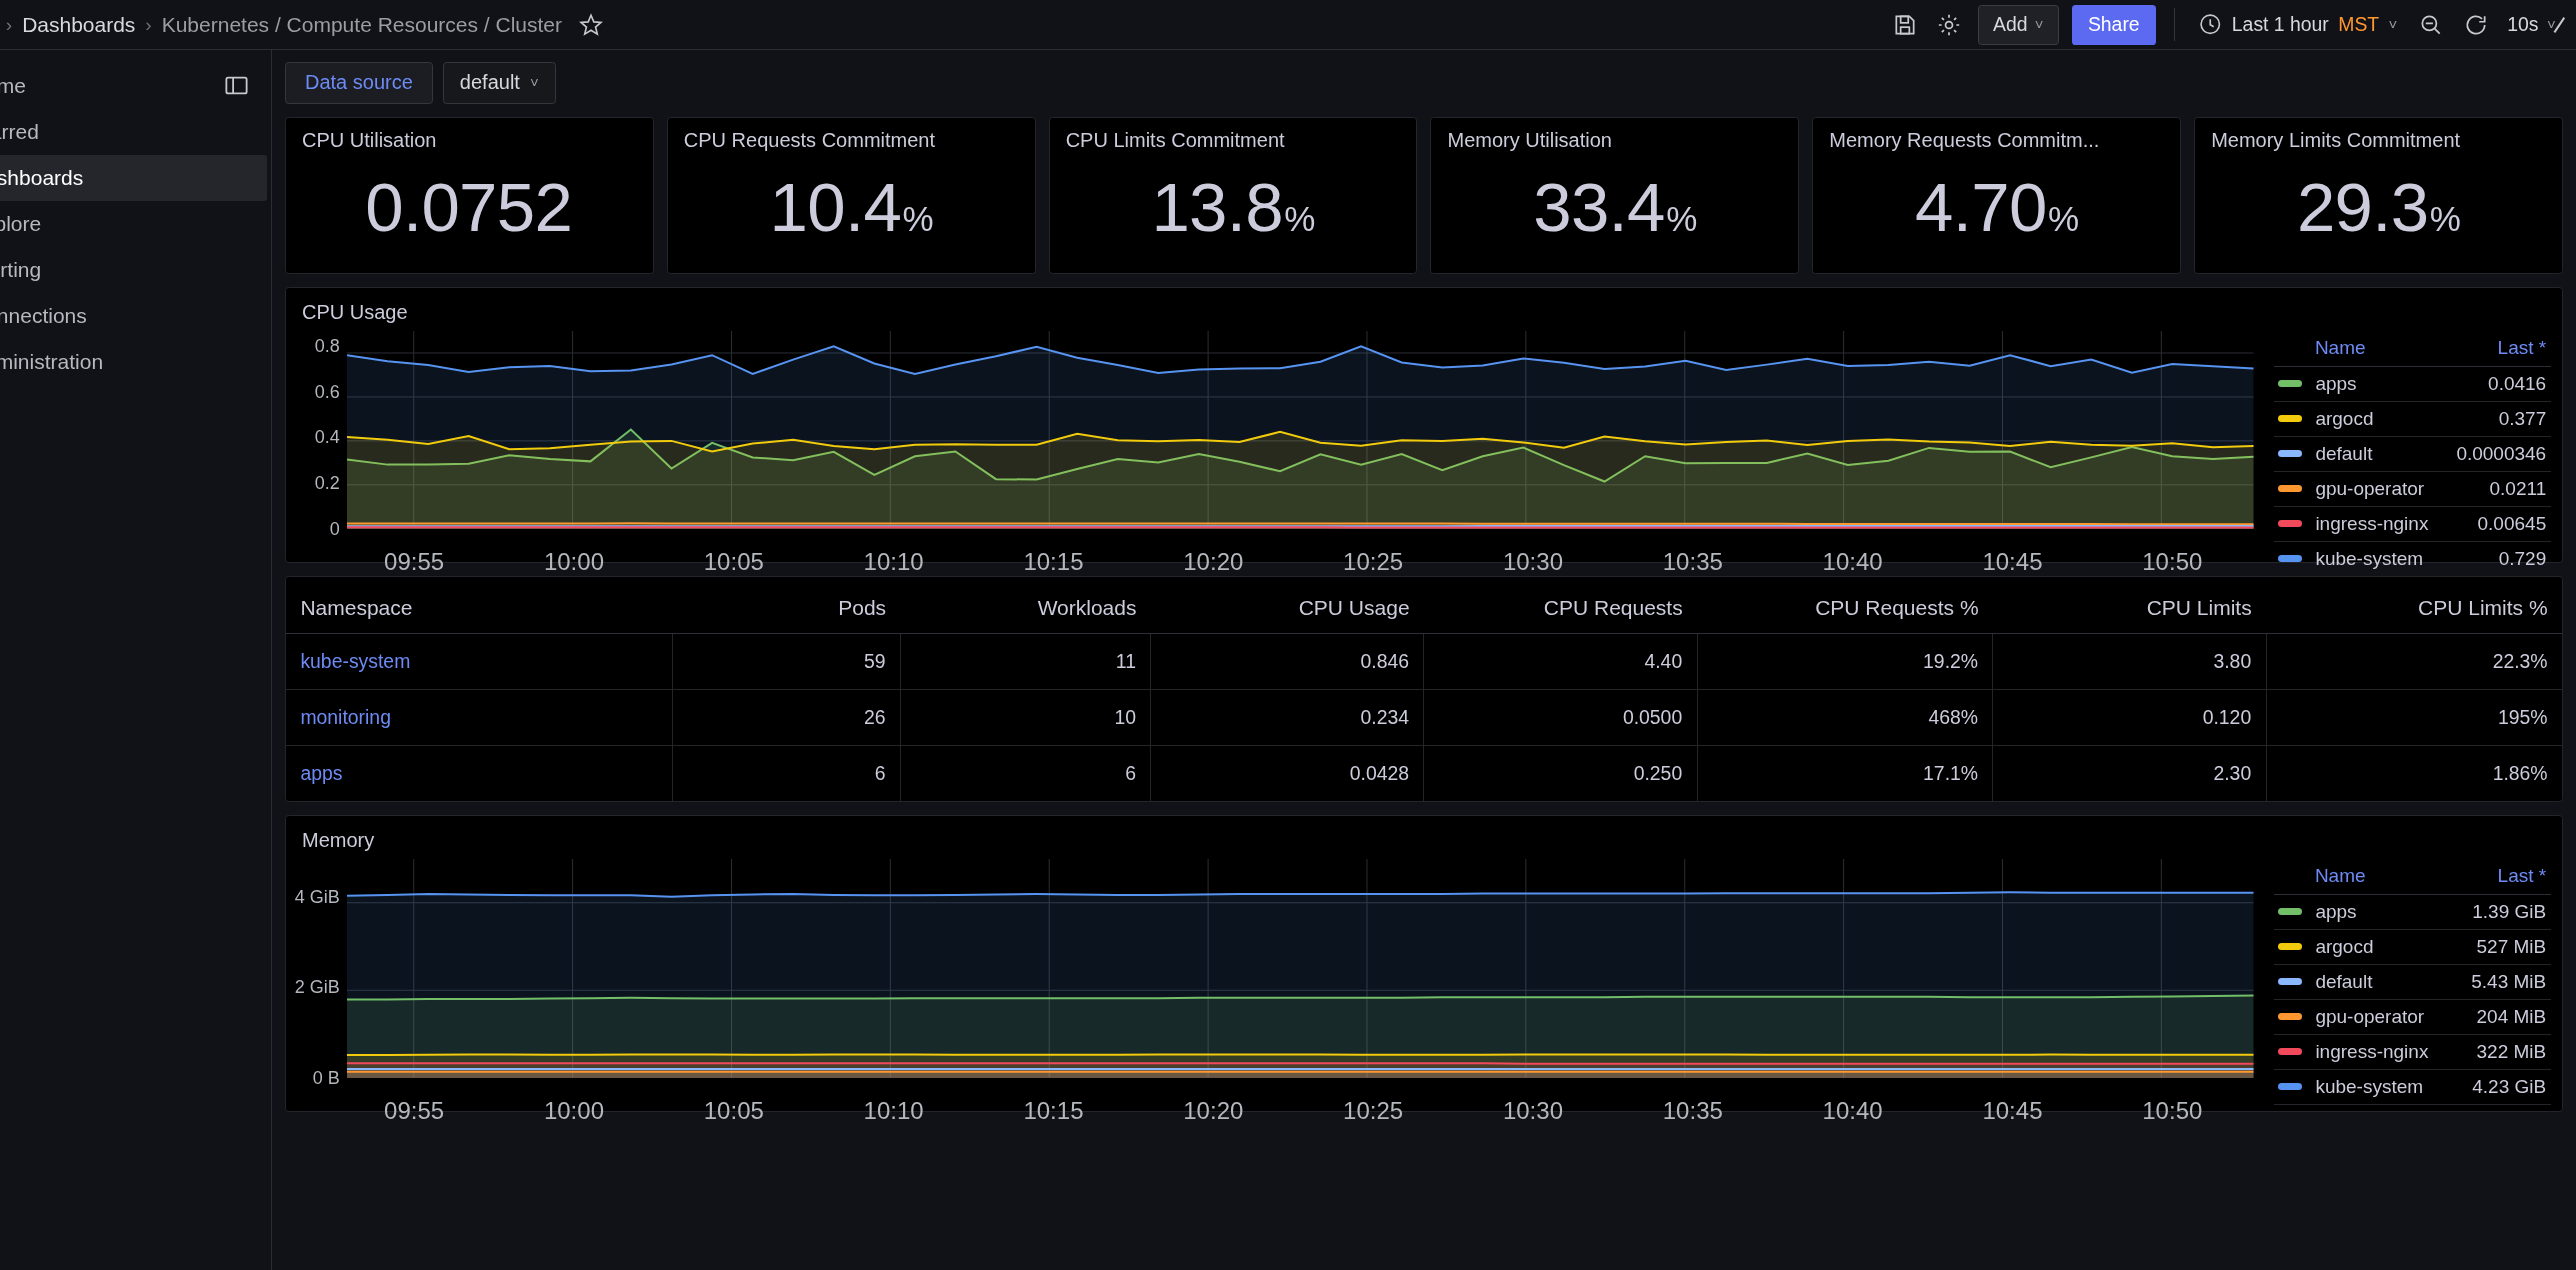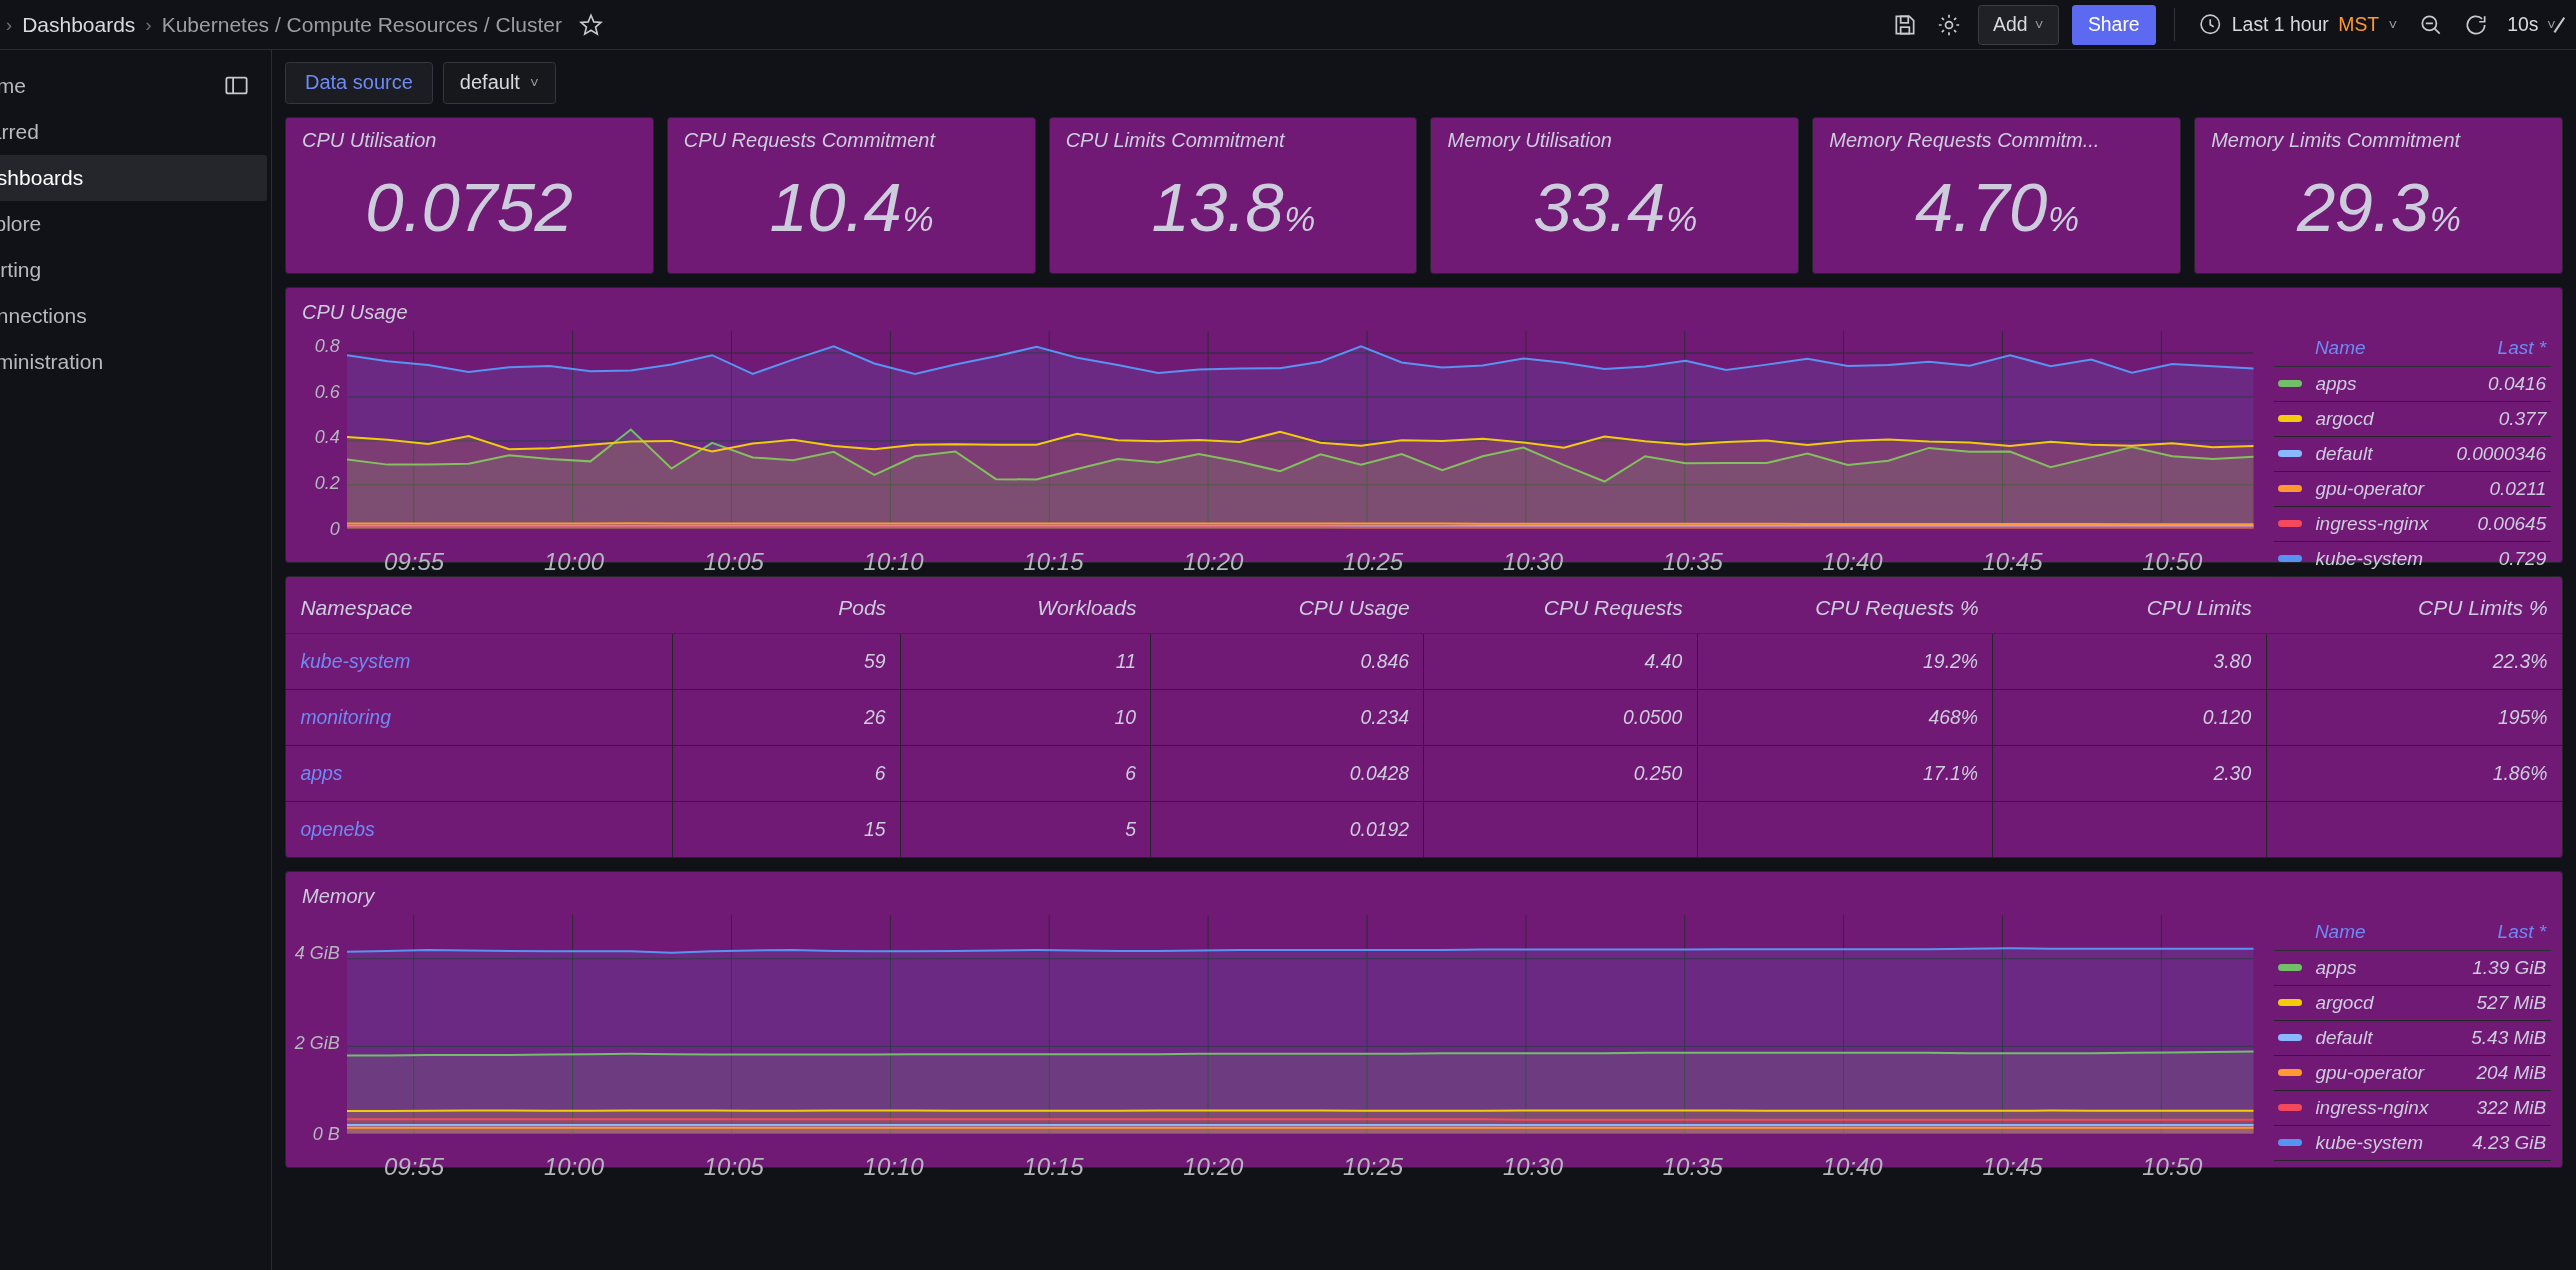--- a/index.html
+++ b/index.html
@@ -85,21 +85,21 @@
     border: 0.7px solid #34373d; border-radius: 3.6px; background: #1b1d22;
     color: #6e8bf5; font-size: 20px;
   }
   .ctrl-select {
     height: 42px; padding: 0 16px; display: flex; align-items: center; gap: 10px;
     border: 0.7px solid #34373d; border-radius: 3.6px; background: #16181c;
     color: #d8d9de; font-size: 20px;
   }
 
   .panel {
-    background: #701a75; border: 0.7px solid #24262b; border-radius: 3.6px; font-style: italic;
+    background: #000000; border: 0.7px solid #24262b; border-radius: 3.6px;
   }
   .panel-title { font-size: 20px; color: #ccccdc; padding: 13px 16px 0 16px; }
 
   
   .stat-row { display: flex; gap: 13px; margin-bottom: 13px; }
   .stat-panel { flex: 1; height: 157px; display: flex; flex-direction: column; overflow: hidden; }
   .stat-name {
     font-size: 20px; color: #ccccdc; padding: 11.5px 16px 0 16px;
     white-space: nowrap; overflow: hidden; text-overflow: ellipsis;
   }
@@ -480,30 +480,20 @@
               <tr>
                 <td class="lft lnk">apps</td>
                 <td>6</td>
                 <td>6</td>
                 <td>0.0428</td>
                 <td>0.250</td>
                 <td>17.1%</td>
                 <td>2.30</td>
                 <td>1.86%</td>
               </tr>
-              <tr>
-                <td class="lft lnk">openebs</td>
-                <td>15</td>
-                <td>5</td>
-                <td>0.0192</td>
-                <td></td>
-                <td></td>
-                <td></td>
-                <td></td>
-              </tr>
             </tbody>
         </table>
       </div>
 
       <div class="panel ts-panel">
         <div class="panel-title">Memory</div>
         <div class="ts-body" style="height:259px">
           <div class="plot-wrap">
             <div class="yaxis" id="mem-yaxis">
                 <div class="ytick" style="top: 100%;">0 B</div>

